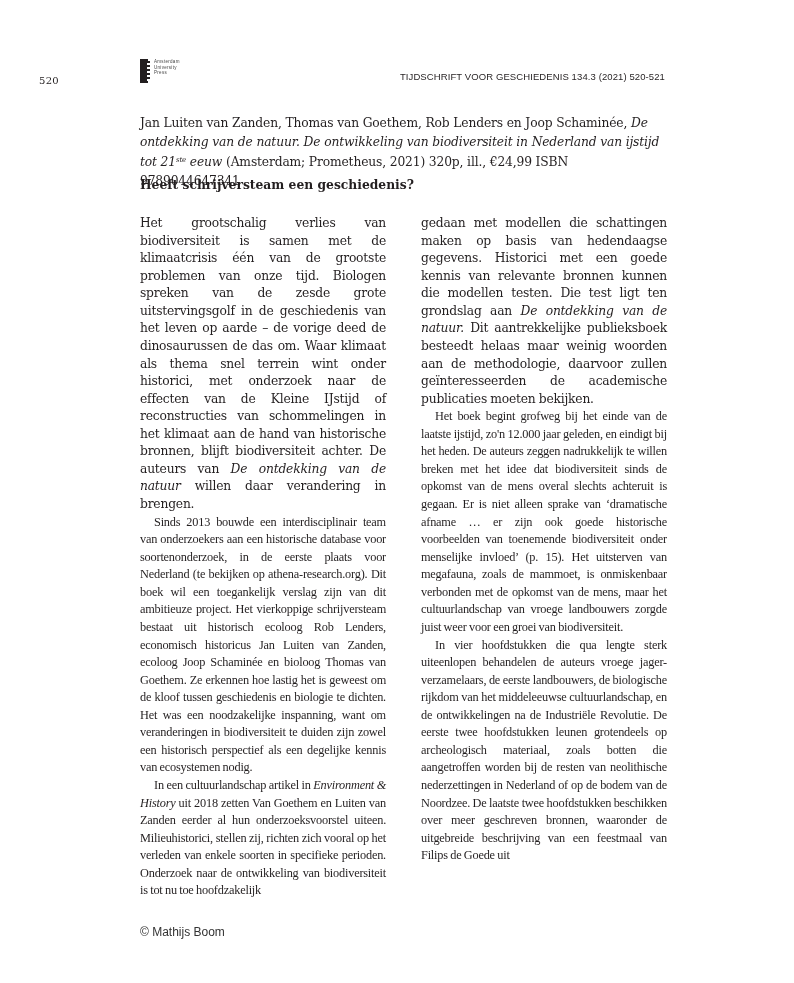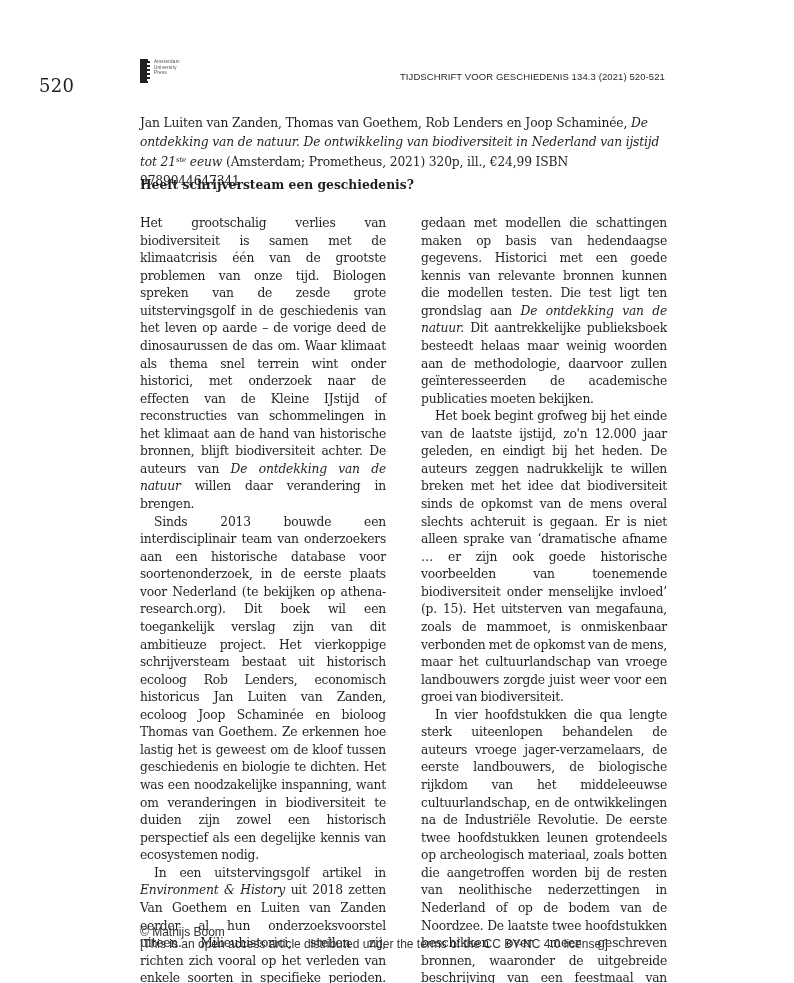--- a/index.html
+++ b/index.html
@@ -1,33 +1,33 @@
 <!DOCTYPE html>
 <html><head>
 <meta charset="utf-8">
 <style>
   html, body { margin:0; padding:0; background:#fff; }
   body { width:794px; height:983px; position:relative; overflow:hidden; color:#231f20; }
   .serif { font-family: "DejaVu Serif", "Liberation Serif", serif; }
   .sans { font-family: "Liberation Sans", "DejaVu Sans", sans-serif; }
-  #page-num { position:absolute; left:39px; top:75px; font-size:18px; letter-spacing:0.3px; }
+  #page-num { position:absolute; left:39px; top:75px; font-size:10px; letter-spacing:0.3px; }
   #logo { position:absolute; left:140px; top:59px; display:flex; align-items:flex-start; }
   #logo .bar { width:8px; height:24px; background:#231f20; position:relative; }
   #logo .bar::after { content:""; position:absolute; right:-2px; top:2px; width:3px; height:20px;
      background: repeating-linear-gradient(#231f20 0 2px, #fff 2px 4px); }
   #logo .txt { margin-left:6px; font-size:4.5px; line-height:5.5px; color:#444; letter-spacing:0.3px; }
   #journal { position:absolute; right:129px; top:70px; text-align:right; font-size:9.5px; line-height:13px; letter-spacing:0.1px; }
   #journal .doi { font-style:italic; }
   #biblio { position:absolute; left:140px; top:114px; width:525px; font-size:12.3px; line-height:19.3px; letter-spacing:-0.15px; }
   #heading { position:absolute; left:140px; top:177px; font-size:12.3px; font-weight:bold; }
   .col { position:absolute; top:215px; width:246px; font-size:12.3px; line-height:17.56px; text-align:justify; letter-spacing:-0.2px; word-spacing:-0.5px; }
   #col-left { left:140px; }
   #col-right { left:421px; }
   .col p { margin:0; }
-  .col p.ind { text-indent:14px; }
+  .col p.ind { text-indent:14px;font-family:Liberation Serif, serif; }
   i { font-style:italic; }
   #footer { position:absolute; left:140px; top:926px; font-size:12px; line-height:12px; color:#333; }
   sup { font-size:7px; vertical-align:4px; line-height:0; }
 </style>
 </head>
 <body>
 
 <div id="page-num" class="serif">520</div>
 
 <div id="logo">
@@ -43,25 +43,24 @@
   <div>TIJDSCHRIFT VOOR GESCHIEDENIS 134.3 (2021) 520-521</div>
 </div>
 
 <div id="biblio" class="serif"><span>Jan Luiten van Zanden, Thomas van Goethem, Rob Lenders en Joop Schaminée, </span><i>De ontdekking van de natuur. De ontwikkeling van biodiversiteit in Nederland van ijstijd tot 21</i><sup><i>ste</i></sup><i> eeuw</i><span> (Amsterdam; Prometheus, 2021) 320p, ill., €24,99 ISBN 9789044647341</span></div>
 
 <div id="heading" class="serif">Heeft schrijversteam een geschiedenis?</div>
 
 <div id="col-left" class="col serif">
   <p><span>Het grootschalig verlies van biodiversiteit is samen met de klimaatcrisis één van de grootste problemen van onze tijd. Biologen spreken van de zesde grote uitstervingsgolf in de geschiedenis van het leven op aarde – de vorige deed de dinosaurussen de das om. Waar klimaat als thema snel terrein wint onder historici, met onderzoek naar de effecten van de Kleine IJstijd of reconstructies van schommelingen in het klimaat aan de hand van historische bronnen, blijft biodiversiteit achter. De auteurs van </span><i>De ontdekking van de natuur</i><span> willen daar verandering in brengen.</span></p>
   <p class="ind">Sinds 2013 bouwde een interdisciplinair team van onderzoekers aan een historische database voor soortenonderzoek, in de eerste plaats voor Nederland (te bekijken op athena-research.org). Dit boek wil een toegankelijk verslag zijn van dit ambitieuze project. Het vierkoppige schrijversteam bestaat uit historisch ecoloog Rob Lenders, economisch historicus Jan Luiten van Zanden, ecoloog Joop Schaminée en bioloog Thomas van Goethem. Ze erkennen hoe lastig het is geweest om de kloof tussen geschiedenis en biologie te dichten. Het was een noodzakelijke inspanning, want om veranderingen in biodiversiteit te duiden zijn zowel een historisch perspectief als een degelijke kennis van ecosystemen nodig.</p>
-  <p class="ind"><span>In een uitstervingsgolf artikel in </span><i>Environment &amp; History</i><span> uit 2018 zetten Van Goethem en Luiten van Zanden eerder al hun onderzoeksvoorstel uiteen. Milieuhistorici, stellen zij, richten zich vooral op het verleden van enkele soorten in specifieke perioden. Onderzoek naar de ontwikkeling van biodiversiteit is tot nu toe hoofdzakelijk</span></p>
+  <p class="ind"><span>In een cultuurlandschap artikel in </span><i>Environment &amp; History</i><span> uit 2018 zetten Van Goethem en Luiten van Zanden eerder al hun onderzoeksvoorstel uiteen. Milieuhistorici, stellen zij, richten zich vooral op het verleden van enkele soorten in specifieke perioden. Onderzoek naar de ontwikkeling van biodiversiteit is tot nu toe hoofdzakelijk</span></p>
 </div>
 
 <div id="col-right" class="col serif">
   <p><span>gedaan met modellen die schattingen maken op basis van hedendaagse gegevens. Historici met een goede kennis van relevante bronnen kunnen die modellen testen. Die test ligt ten grondslag aan </span><i>De ontdekking van de natuur.</i><span> Dit aantrekkelijke publieksboek besteedt helaas maar weinig woorden aan de methodologie, daarvoor zullen geïnteresseerden de academische publicaties moeten bekijken.</span></p>
   <p class="ind">Het boek begint grofweg bij het einde van de laatste ijstijd, zo'n 12.000 jaar geleden, en eindigt bij het heden. De auteurs zeggen nadrukkelijk te willen breken met het idee dat biodiversiteit sinds de opkomst van de mens overal slechts achteruit is gegaan. Er is niet alleen sprake van ‘dramatische afname … er zijn ook goede historische voorbeelden van toenemende biodiversiteit onder menselijke invloed’ (p. 15). Het uitsterven van megafauna, zoals de mammoet, is onmiskenbaar verbonden met de opkomst van de mens, maar het cultuurlandschap van vroege landbouwers zorgde juist weer voor een groei van biodiversiteit.</p>
   <p class="ind">In vier hoofdstukken die qua lengte sterk uiteenlopen behandelen de auteurs vroege jager-verzamelaars, de eerste landbouwers, de biologische rijkdom van het middeleeuwse cultuurlandschap, en de ontwikkelingen na de Industriële Revolutie. De eerste twee hoofdstukken leunen grotendeels op archeologisch materiaal, zoals botten die aangetroffen worden bij de resten van neolithische nederzettingen in Nederland of op de bodem van de Noordzee. De laatste twee hoofdstukken beschikken over meer geschreven bronnen, waaronder de uitgebreide beschrijving van een feestmaal van Filips de Goede uit</p>
 </div>
 
 <div id="footer" class="sans">
   <div>© Mathijs Boom</div>
-  <div>[This is an open access article distributed under the terms of the CC BY-NC 4.0 license ]</div>
 </div>
 
 </body></html>

